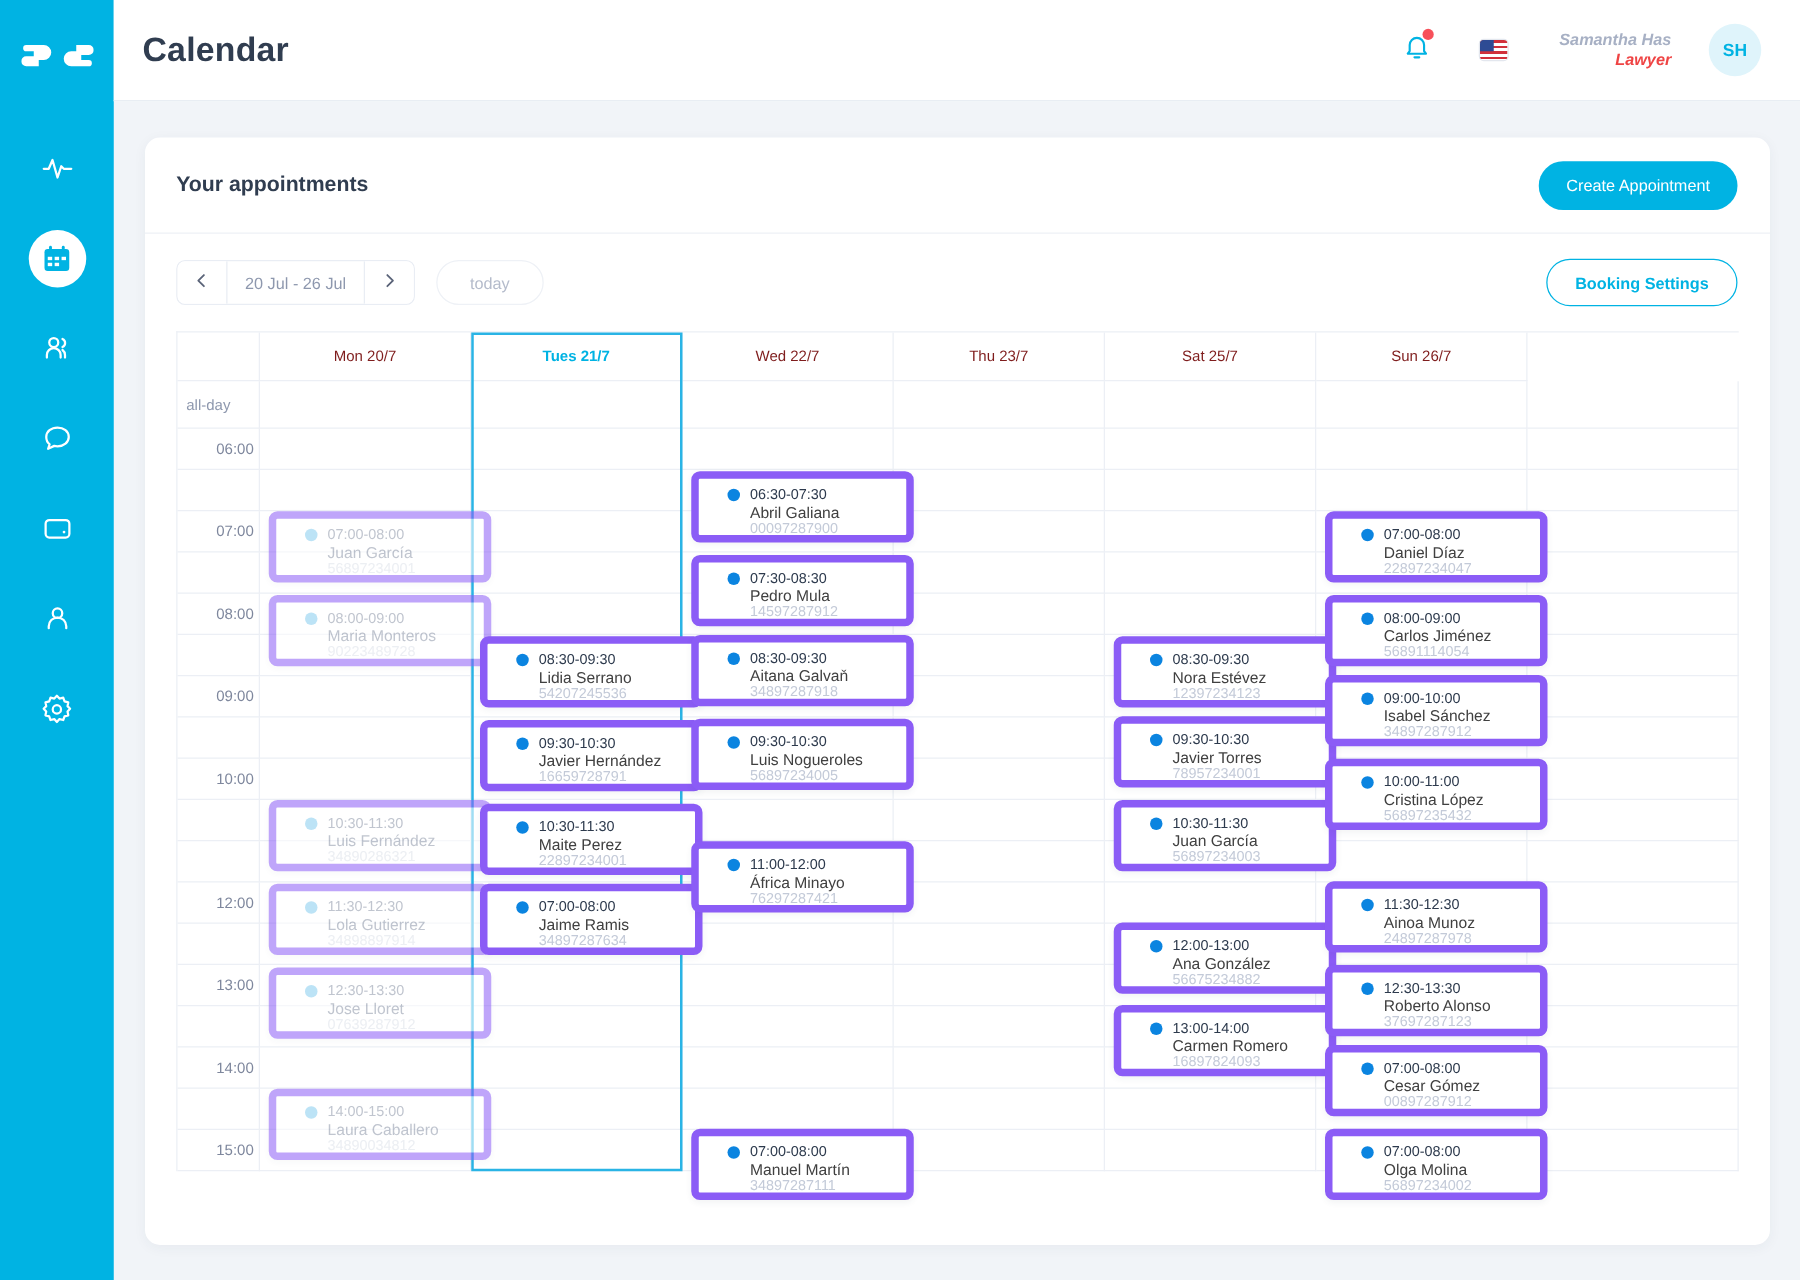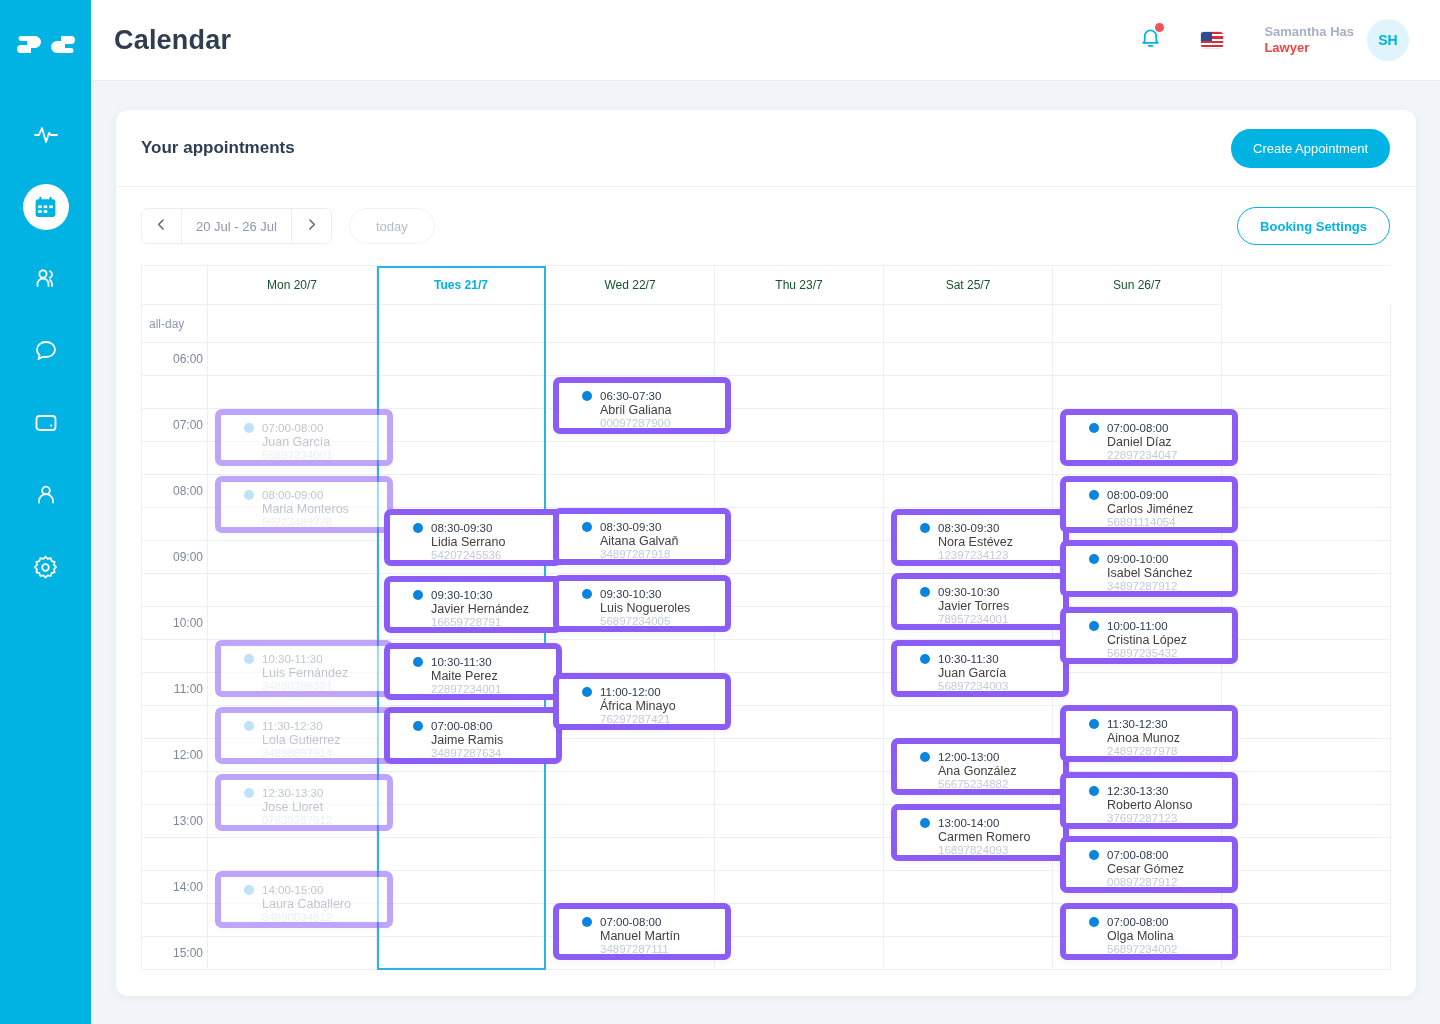--- a/index.html
+++ b/index.html
@@ -49,21 +49,21 @@
     position: absolute; top: -3px; right: 10px;
     width: 9px; height: 9px; border-radius: 50%; background: #f7505a;
   }
   .flag {
     width: 24px; height: 18px; border-radius: 4px; overflow: hidden;
     margin-left: 26px; margin-right: 40px; cursor: pointer;
     position: relative; border: 1px solid #e3e7ee;
   }
   .flag .stripes { position:absolute; inset:0; background: repeating-linear-gradient(#d1303b 0 2.2px, #ffffff 2.2px 4.4px); }
   .flag .canton { position:absolute; left:0; top:0; width:11px; height:9px; background:#2e4b94; }
-  .user-meta { line-height: 1.25; margin-right: 13px; }
+  .user-meta { text-align: right; line-height: 1.25; margin-right: 30px; font-style: italic; }
   .user-name { font-size: 13px; color: #a7b0c4; font-weight: bold; }
   .user-role { font-size: 13px; color: #ef4444; font-weight: bold; }
   .avatar {
     width: 42px; height: 42px; border-radius: 50%;
     background: #dff4fb; color: #00b3e3;
     display: flex; align-items: center; justify-content: center;
     font-size: 14px; font-weight: bold; cursor: pointer;
   }
 
   
@@ -129,21 +129,21 @@
     border-right: none; border-bottom: none;
   }
   .cal-row { display: flex; }
   .cal-row > div { border-right: 1px solid #eceff5; border-bottom: 1px solid #eceff5; }
   .gut { width: 66px; flex: 0 0 66px; }
   .daycol { width: 169px; flex: 0 0 169px; }
 
   .hrow-head { height: 39px; }
   .daycol.head {
     display: flex; align-items: center; justify-content: center;
-    font-size: 12px; color: #14532d;
+    font-size: 12px; color: #7f1d1d;
   }
   .daycol.head.today { color: #00b3e3; font-weight: bold; }
   .gut.allday-label {
     display: flex; align-items: center; padding-left: 7px;
     font-size: 12px; color: #8e98ae;
   }
   .row-allday { height: 38px; }
   .slot-row { height: 33px; }
   .gut.time {
     display: flex; align-items: center; justify-content: flex-end;
@@ -445,30 +445,20 @@
           <div class="gut blank"></div>
           <div class="daycol"></div>
           <div class="daycol"></div>
           <div class="daycol"></div>
           <div class="daycol"></div>
           <div class="daycol"></div>
           <div class="daycol"></div>
           <div class="daycol"></div>
         </div>
         <div class="cal-row slot-row">
-          <div class="gut time">11:00</div>
-          <div class="daycol"></div>
-          <div class="daycol"></div>
-          <div class="daycol"></div>
-          <div class="daycol"></div>
-          <div class="daycol"></div>
-          <div class="daycol"></div>
-          <div class="daycol"></div>
-        </div>
-        <div class="cal-row slot-row">
           <div class="gut blank"></div>
           <div class="daycol"></div>
           <div class="daycol"></div>
           <div class="daycol"></div>
           <div class="daycol"></div>
           <div class="daycol"></div>
           <div class="daycol"></div>
           <div class="daycol"></div>
         </div>
         <div class="cal-row slot-row">
@@ -625,20 +615,28 @@
           <div class="ev-id">34897287634</div>
         </div>
         <div class="event" style="left: 345px; top: 34px;">
           <div class="ev-top">
             <span class="ev-dot"></span>
             <span class="ev-time">06:30-07:30</span>
           </div>
           <div class="ev-name">Abril Galiana</div>
           <div class="ev-id">00097287900</div>
         </div>
+        <div class="event" style="left: 345px; top: 101px;">
+          <div class="ev-top">
+            <span class="ev-dot"></span>
+            <span class="ev-time">07:30-08:30</span>
+          </div>
+          <div class="ev-name">Pedro Mula</div>
+          <div class="ev-id">14597287912</div>
+        </div>
         <div class="event" style="left: 345px; top: 165px;">
           <div class="ev-top">
             <span class="ev-dot"></span>
             <span class="ev-time">08:30-09:30</span>
           </div>
           <div class="ev-name">Aitana Galvaň</div>
           <div class="ev-id">34897287918</div>
         </div>
         <div class="event" style="left: 345px; top: 232px;">
           <div class="ev-top">

